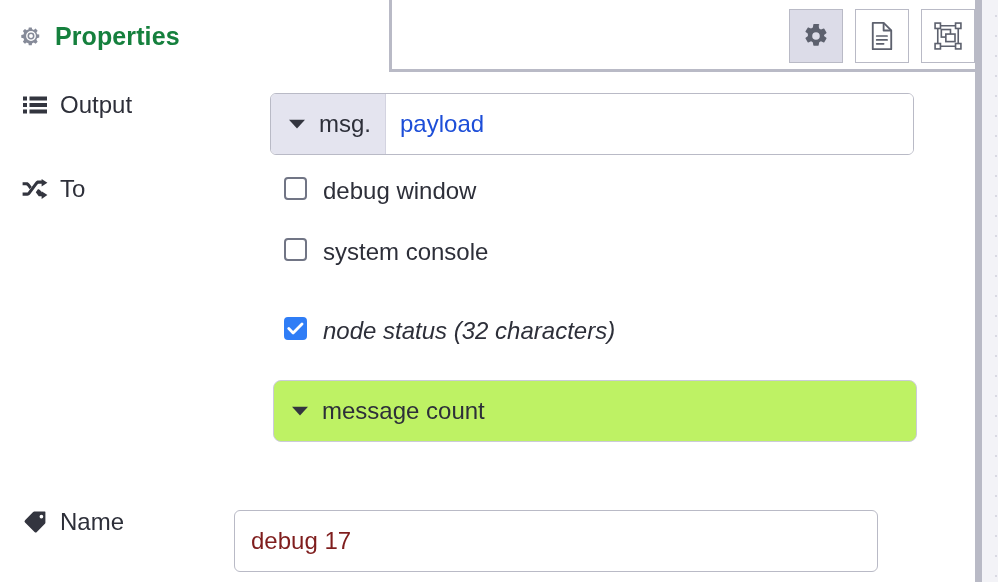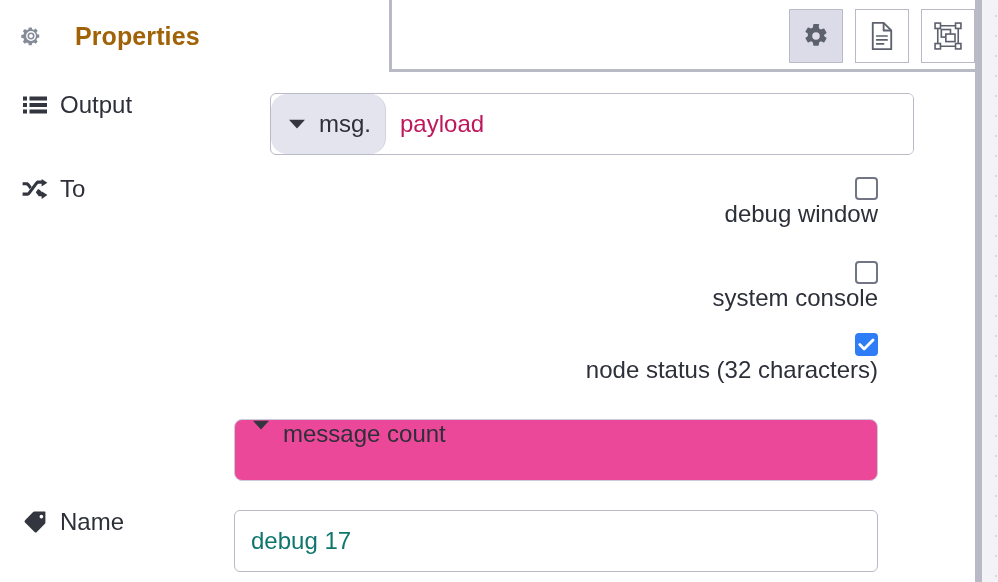--- a/index.html
+++ b/index.html
@@ -90,24 +90,23 @@
   .tab-active .gear-glyph {
     width: 22px;
     height: 22px;
     margin-right: 13px;
     flex: 0 0 auto;
     display: block;
   }
   .tab-title {
     font-size: 25px;
     font-weight: bold;
-    color: #a16207;
+    color: #15803d;
     letter-spacing: 0.1px;
     white-space: nowrap;
-    margin-left: 20px;
   }
 
   
   .tab-buttons {
     position: absolute;
     left: 789px;
     top: 9px;
     display: flex;
     gap: 12px;
   }
@@ -176,52 +175,50 @@
     overflow: hidden;
   }
   .typed-input .ti-select {
     display: flex;
     align-items: center;
     background: #e4e4ef;
     padding: 0 14px 0 18px;
     border-right: 1px solid #d3d3e0;
     cursor: pointer;
     box-sizing: border-box;
-    border-radius: 16px;
   }
   .typed-input .ti-caret {
     margin-right: 14px;
     display: block;
   }
   .typed-input .ti-prefix {
     font-size: 24px;
     color: #2d2f39;
     white-space: nowrap;
   }
   .typed-input .ti-value {
     flex: 1 1 auto;
     display: flex;
     align-items: center;
     padding-left: 14px;
     font-size: 24px;
-    color: #be185d;
+    color: #1d4ed8;
     background: #ffffff;
     border: 0;
     outline: none;
     font-family: "Liberation Sans", sans-serif;
     min-width: 0;
   }
 
   
   .check-row {
     display: flex;
-    align-items: flex-end;
+    align-items: flex-start;
     cursor: pointer;
     padding-left: 11px;
-    flex-direction: column;
   }
   .cbox {
     width: 23px;
     height: 23px;
     border-radius: 4px;
     border: 2px solid #717585;
     background: #ffffff;
     box-sizing: border-box;
     flex: 0 0 auto;
     display: flex;
@@ -236,24 +233,24 @@
   .check-label {
     margin-left: 16px;
     font-size: 24px;
     color: #2d2f39;
     white-space: nowrap;
   }
 
   
   .dropdown {
     display: flex;
-    align-items: flex-start;
+    align-items: center;
     width: 644px;
     height: 62px;
-    background: #ec4899;
+    background: #bef264;
     border: 1px solid #cbcbd9;
     border-radius: 8px;
     box-sizing: border-box;
     padding: 0 18px;
     cursor: pointer;
   }
   .dropdown .dd-caret { margin-right: 14px; display: block; }
   .dropdown .dd-text {
     font-size: 24px;
     color: #2d2f39;
@@ -265,21 +262,21 @@
     width: 644px;
     height: 62px;
     border: 1px solid #b9bac6;
     border-radius: 6px;
     box-sizing: border-box;
     background: #ffffff;
     display: flex;
     align-items: center;
     padding: 0 16px;
     font-size: 24px;
-    color: #0f766e;
+    color: #7f1d1d;
     font-family: "Liberation Sans", sans-serif;
     outline: none;
   }
 </style>
 </head>
 <body>
 
 <div id="app">
 
   <div class="canvas-strip"></div>
@@ -350,21 +347,21 @@
           <div class="ti-select">
             <svg class="ti-caret" width="16" height="10" viewBox="0 0 16 10">
               <path fill="#33353f" d="M0 0.8h16L8 9.4z"></path>
             </svg>
             <span class="ti-prefix">msg.</span>
           </div>
           <input class="ti-value" type="text" value="payload" style="">
         </div>
       </div>
 
-      <div class="row" style="top:105px;">
+      <div class="row" style="top:105px;gap:39px;">
         <div class="row-label">
           <span class="lbl-icon">
             <svg width="26" height="22" viewBox="0 0 26 22">
               <path fill="#33353f" d="M0.6 4.2h4.1c1.3 0 2 .5 2.9 1.7l2.1 2.8-2 2.6-2.4-3.2c-.5-.7-.8-.9-1.5-.9H.6z"></path>
               <path fill="#33353f" d="M0.6 14.6h4.1c.7 0 1-.2 1.5-.9l7.1-9.4c.9-1.2 1.6-1.7 2.9-1.7h4.3v3.1h-3.6c-.7 0-1 .2-1.5.9l-7.1 9.4c-.9 1.2-1.6 1.7-2.9 1.7H.6z"></path>
               <path fill="#33353f" d="M15.9 11.2c1.3 0 2 .5 2.9 1.7l1.7 2.3v3.1h-2.8c-.7 0-1-.2-1.5-.9l-2.4-3.2 2.1-3z"></path>
               <path fill="#33353f" d="M19.6 0.9l5.8 3.8-5.8 3.8z"></path>
               <path fill="#33353f" d="M19.6 13.3l5.8 3.8-5.8 3.8z"></path>
             </svg>
           </span>
@@ -376,21 +373,21 @@
           <label class="check-row">
             <span class="cbox"></span>
             <span class="check-label">debug window</span>
           </label>
 
           <label class="check-row" style="margin-top:33px;">
             <span class="cbox"></span>
             <span class="check-label">system console</span>
           </label>
 
-          <label class="check-row" style="margin-top:21px;">
+          <label class="check-row" style="margin-top:51px;font-style:italic;">
             <span class="cbox checked">
               <svg width="17" height="13" viewBox="0 0 17 13">
                 <path fill="none" stroke="#ffffff" stroke-width="2.8" stroke-linecap="round" stroke-linejoin="round" d="M1.8 6.6l4.3 4.3L15 1.9"></path>
               </svg>
             </span>
             <span class="check-label">node status (32 characters)</span>
           </label>
 
           <div class="dropdown" style="margin-top:35px; margin-left:0;">
             <svg class="dd-caret" width="16" height="10" viewBox="0 0 16 10">

